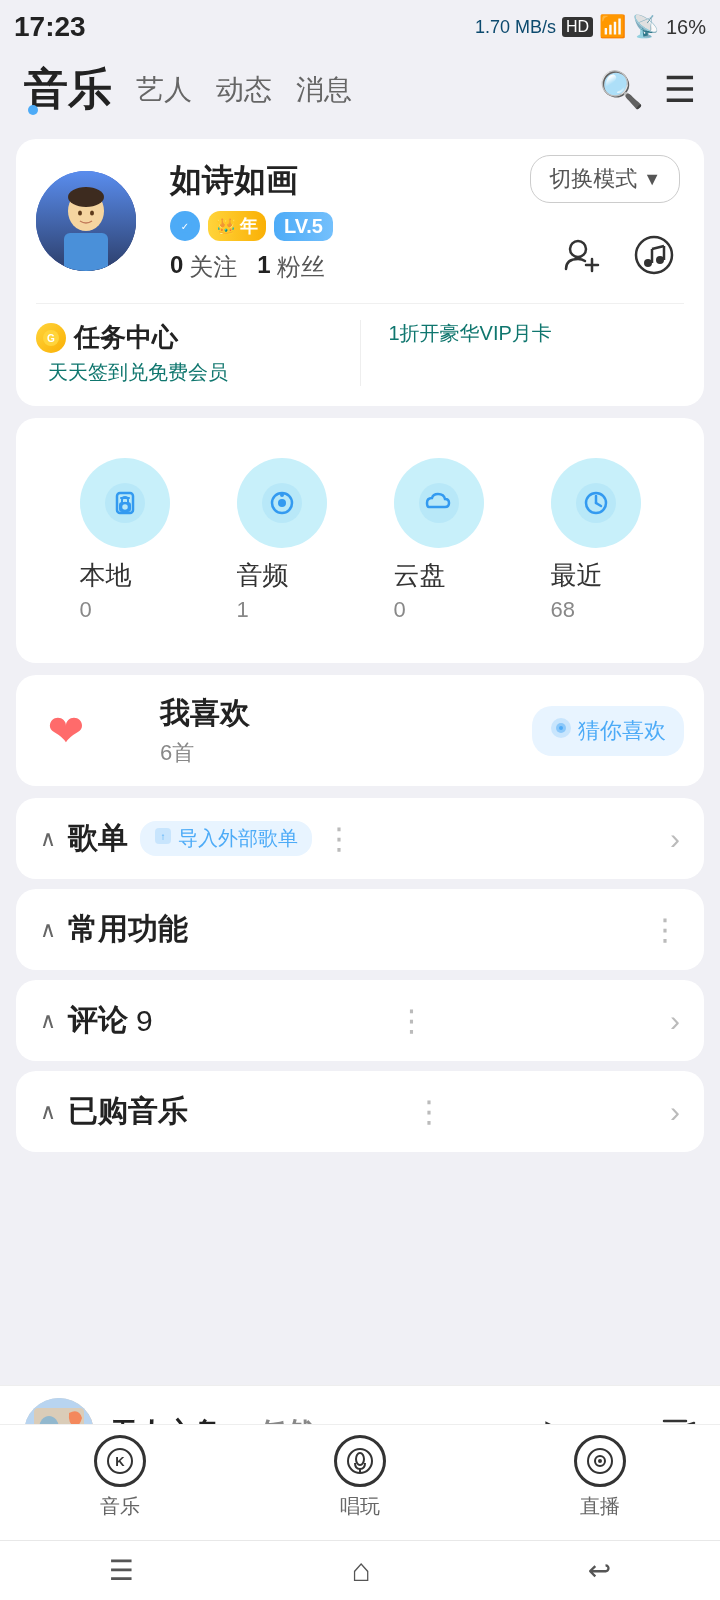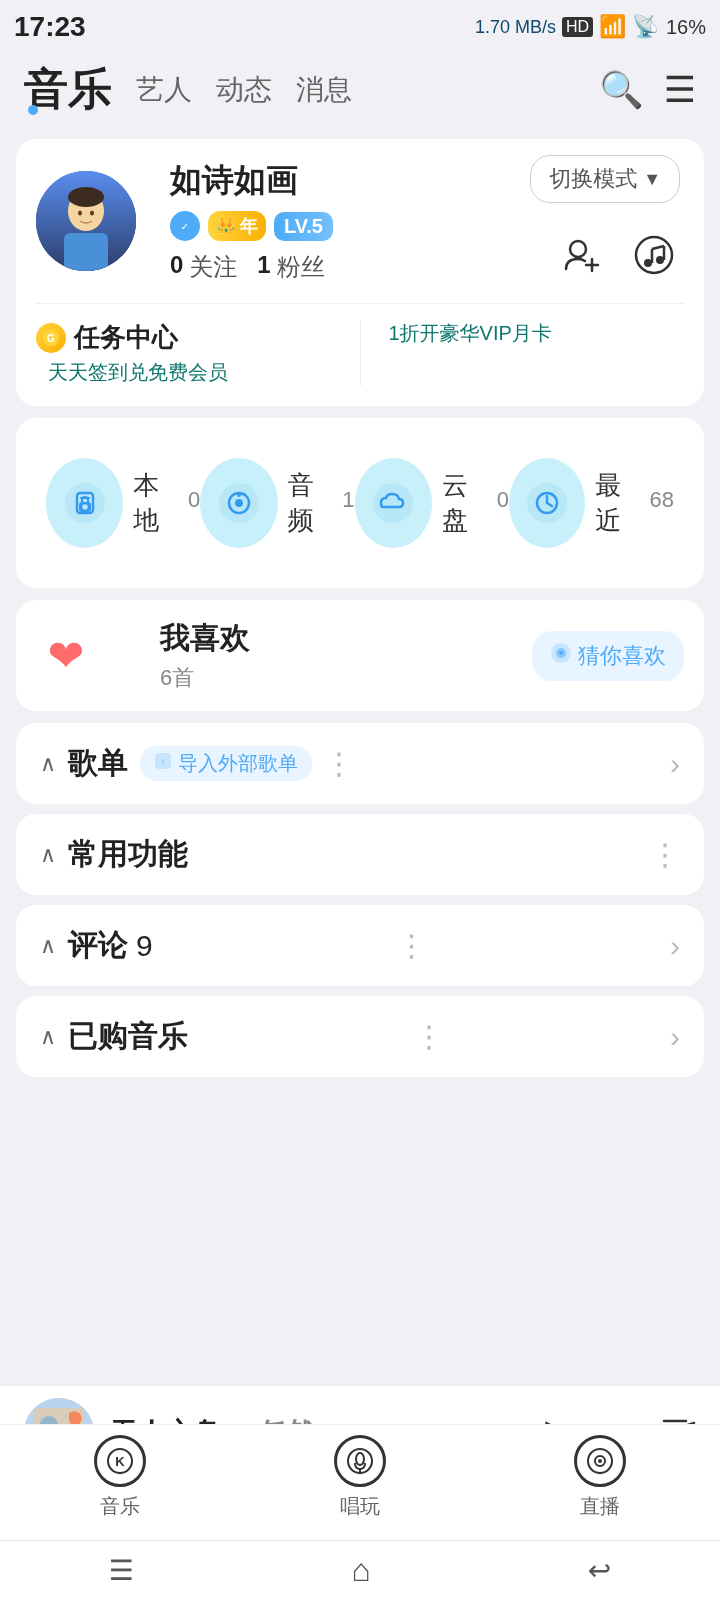--- a/index.html
+++ b/index.html
@@ -244,22 +244,22 @@
     }
 
     
     .quick-access {
       display: flex;
       justify-content: space-around;
       padding: 20px 10px;
     }
     .quick-item {
       display: flex;
-      flex-direction: row;
-      align-items: center;
+      flex-direction: column;
+      align-items: flex-start;
       gap: 10px;
       cursor: pointer;
     }
     .quick-icon-circle {
       width: 90px;
       height: 90px;
       border-radius: 50%;
       background: #c8f0fa;
       display: flex;
       align-items: center;

